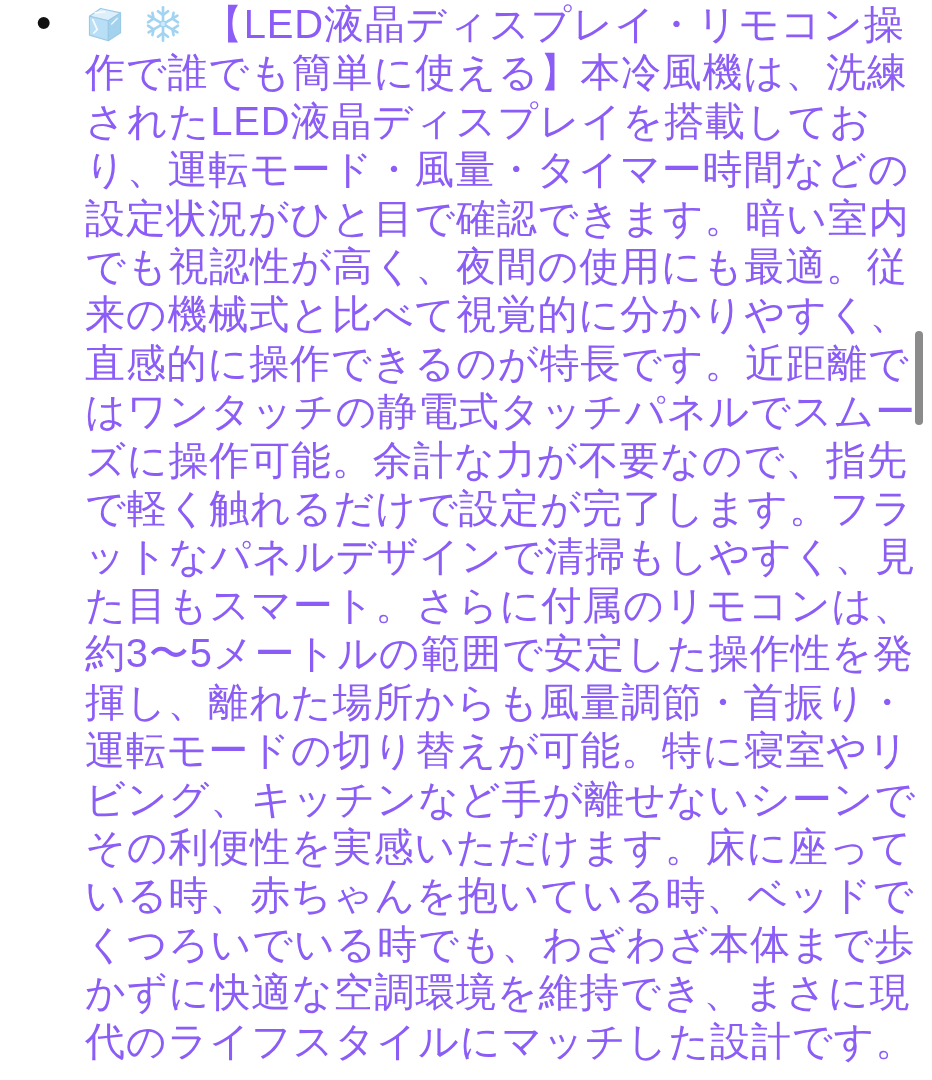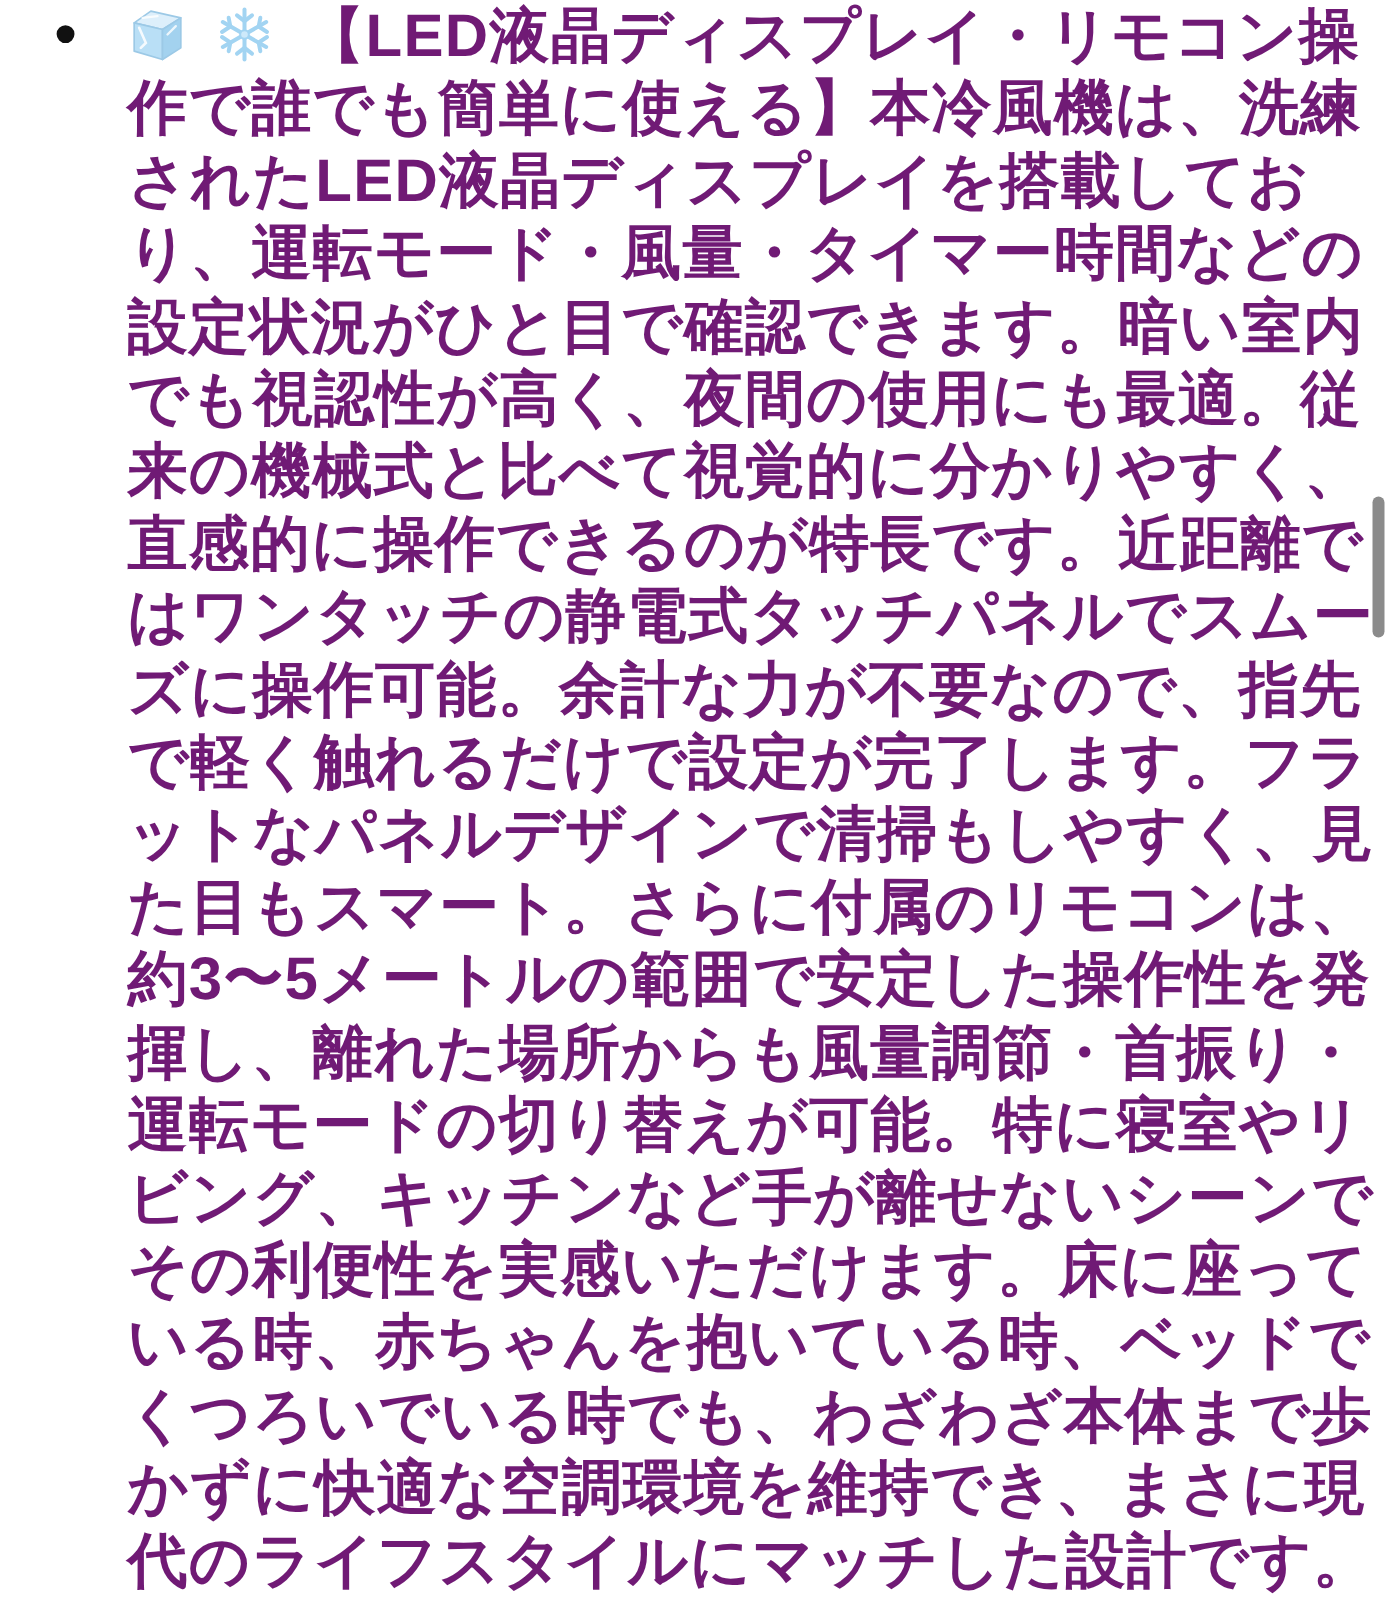--- a/index.html
+++ b/index.html
@@ -30,23 +30,22 @@
     line-height: 46px;
     color: #111111;
     text-align: left;
   }
   .item-body {
     flex: none;
     width: 845px;
     font-size: 40px;
     line-height: 48.4px;
     letter-spacing: 0.8px;
-    color: #701a75;
+    color: #8b5cf6;
     padding-top: 0px;
-    font-weight: bold;
   }
   .emoji-icon {
     display: inline-block;
     width: 40px;
     height: 40px;
     vertical-align: -6px;
   }
   .emoji-icon.ice { margin-right: 6px; }
   .emoji-icon.snow { margin-right: 20px; }
   .body-text {

